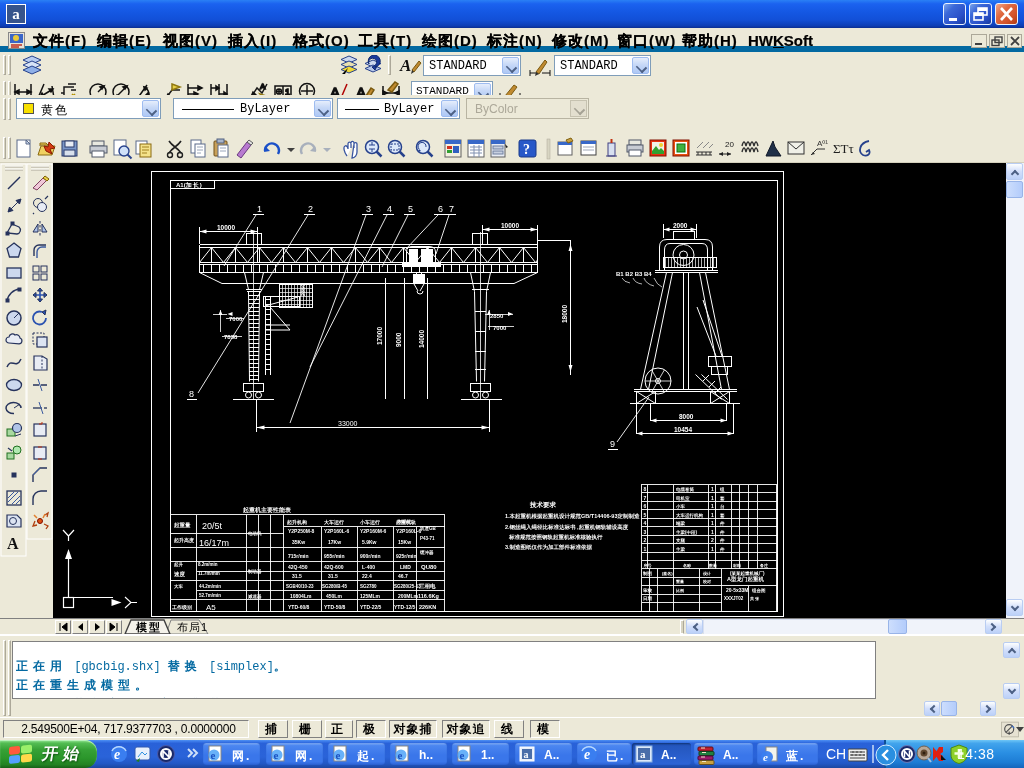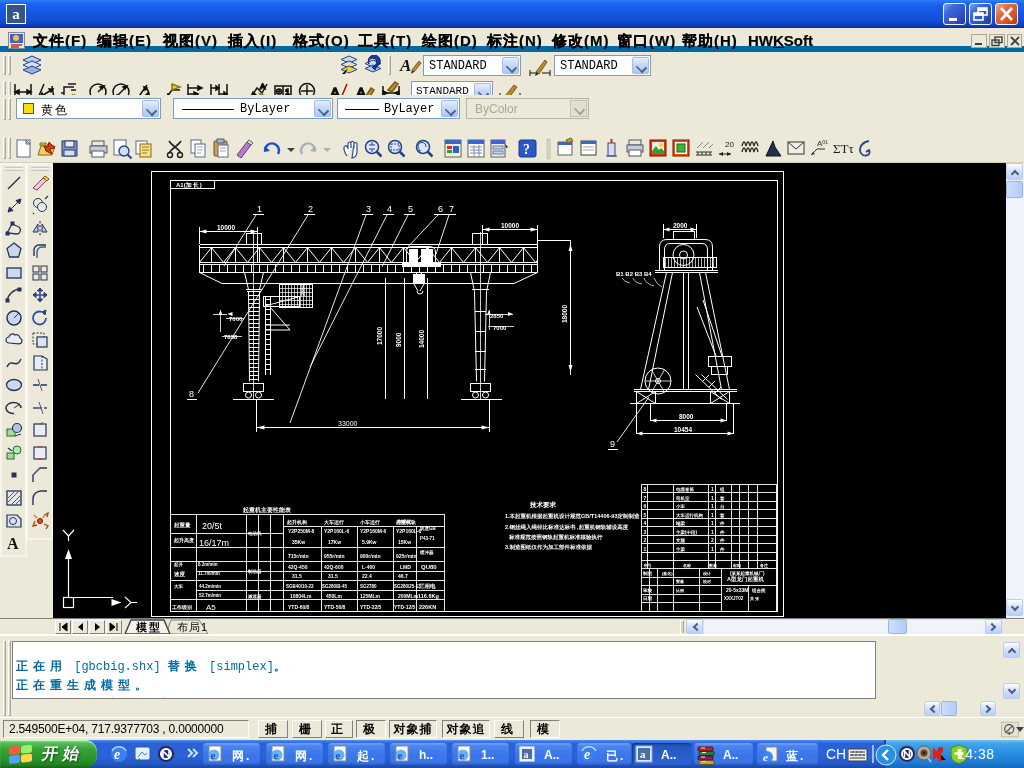--- a/index.html
+++ b/index.html
@@ -899,21 +899,21 @@
   <div class="ab sbtn" style="left:924px;top:65px;width:16px;height:15px">
         <div class="chev" style="left:6px;top:4px;transform:rotate(135deg)"></div>
       </div>
   <div class="ab sthumb" style="left:941px;top:65px;width:16px;height:15px"></div>
   <div class="ab sbtn" style="left:980px;top:65px;width:16px;height:15px">
         <div class="chev" style="left:3px;top:4px;transform:rotate(-45deg)"></div>
       </div>
 </div>
 
 <div class="ab" id="status">
-  <div class="ab sbx" style="left:3px;width:246px;text-align:left;padding-left:5px;font-size:12px;line-height:17px;letter-spacing:-0.2px">2.549500E+04, 717.9377703 , 0.0000000</div>
+  <div class="ab sbx" style="left:3px;width:246px;text-align:center;padding-left:5px;font-size:12px;line-height:17px;letter-spacing:-0.2px">2.549500E+04, 717.9377703 , 0.0000000</div>
   <div class="ab sbx sraised" style="left:258px;width:30px"><span class="cs" style="font-size:12px">捕捉</span></div>
   <div class="ab sbx sraised" style="left:292px;width:30px"><span class="cs">栅格</span></div>
   <div class="ab sbx sraised" style="left:325px;width:28px"><span class="cs">正交</span></div>
   <div class="ab sbx" style="left:356px;width:30px"><span class="cs">极轴</span></div>
   <div class="ab sbx" style="left:389px;width:48px"><span class="cs" style="letter-spacing:1px">对象捕捉</span></div>
   <div class="ab sbx" style="left:442px;width:48px"><span class="cs" style="letter-spacing:1px">对象追踪</span></div>
   <div class="ab sbx sraised" style="left:494px;width:30px"><span class="cs">线宽</span></div>
   <div class="ab sbx" style="left:530px;width:30px"><span class="cs">模型</span></div>
   <svg class="ab" style="left:1001px;top:2px" width="18" height="19" viewBox="0 0 22 19">
         <rect x="0.5" y="0.5" width="21" height="18" fill="#e6e2d2" stroke="#b8b4a4"></rect>

